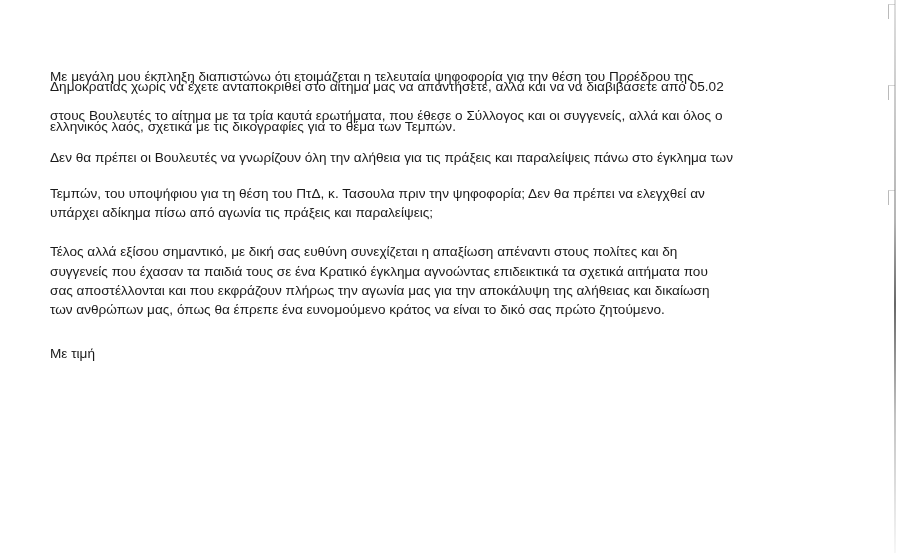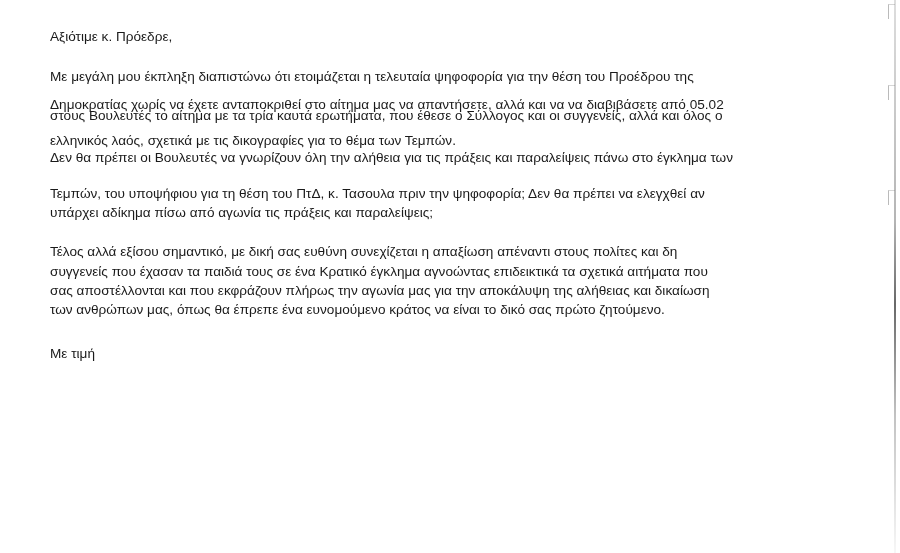--- a/index.html
+++ b/index.html
@@ -22,27 +22,26 @@
       position: absolute; left: 888px; width: 6px; height: 14px;
       border-left: 1px solid rgba(120,120,120,0.5);
       border-top: 1px solid rgba(120,120,120,0.3);
     }
   </style>
 </head>
 <body>
 
 <div class="page">
 
-  <div class="line" style="top:27px;">Αξιότιμε κ. Πρόεδρε,</div>
 
   <div>
     <div class="line" style="top:67px;text-align:right;">Με  μεγάλη μου  έκπληξη διαπιστώνω ότι ετοιμάζεται η τελευταία ψηφοφορία για την θέση του Προέδρου της</div>
-    <div class="line" style="top:95px;">Δημοκρατίας χωρίς να  έχετε ανταποκριθεί στο αίτημα μας να απαντήσετε, αλλά και να να διαβιβάσετε από 05.02</div>
+    <div class="line" style="top:77px;">Δημοκρατίας χωρίς να  έχετε ανταποκριθεί στο αίτημα μας να απαντήσετε, αλλά και να να διαβιβάσετε από 05.02</div>
     <div class="line" style="top:106px;">στους Βουλευτές το  αίτημα με τα τρία καυτά ερωτήματα, που έθεσε ο Σύλλογος και οι συγγενείς, αλλά και όλος ο</div>
-    <div class="line" style="top:131px;">ελληνικός λαός, σχετικά με τις δικογραφίες για το θέμα των Τεμπών.</div>
+    <div class="line" style="top:117px;">ελληνικός λαός, σχετικά με τις δικογραφίες για το θέμα των Τεμπών.</div>
   </div>
 
   <div>
     <div class="line" style="top:148px;">Δεν θα πρέπει οι Βουλευτές να γνωρίζουν όλη την αλήθεια για  τις  πράξεις και παραλείψεις πάνω στο έγκλημα των</div>
     <div class="line" style="top:184px;">Τεμπών,  του υποψήφιου για τη θέση του ΠτΔ, κ. Τασουλα πριν την ψηφοφορία; Δεν θα πρέπει να ελεγχθεί αν</div>
     <div class="line" style="top:203px;">υπάρχει αδίκημα πίσω από αγωνία τις πράξεις και παραλείψεις;</div>
   </div>
 
   <div>
     <div class="line" style="top:242px;">Τέλος αλλά εξίσου σημαντικό, με δική σας ευθύνη συνεχίζεται η απαξίωση απέναντι στους  πολίτες  και δη</div>

